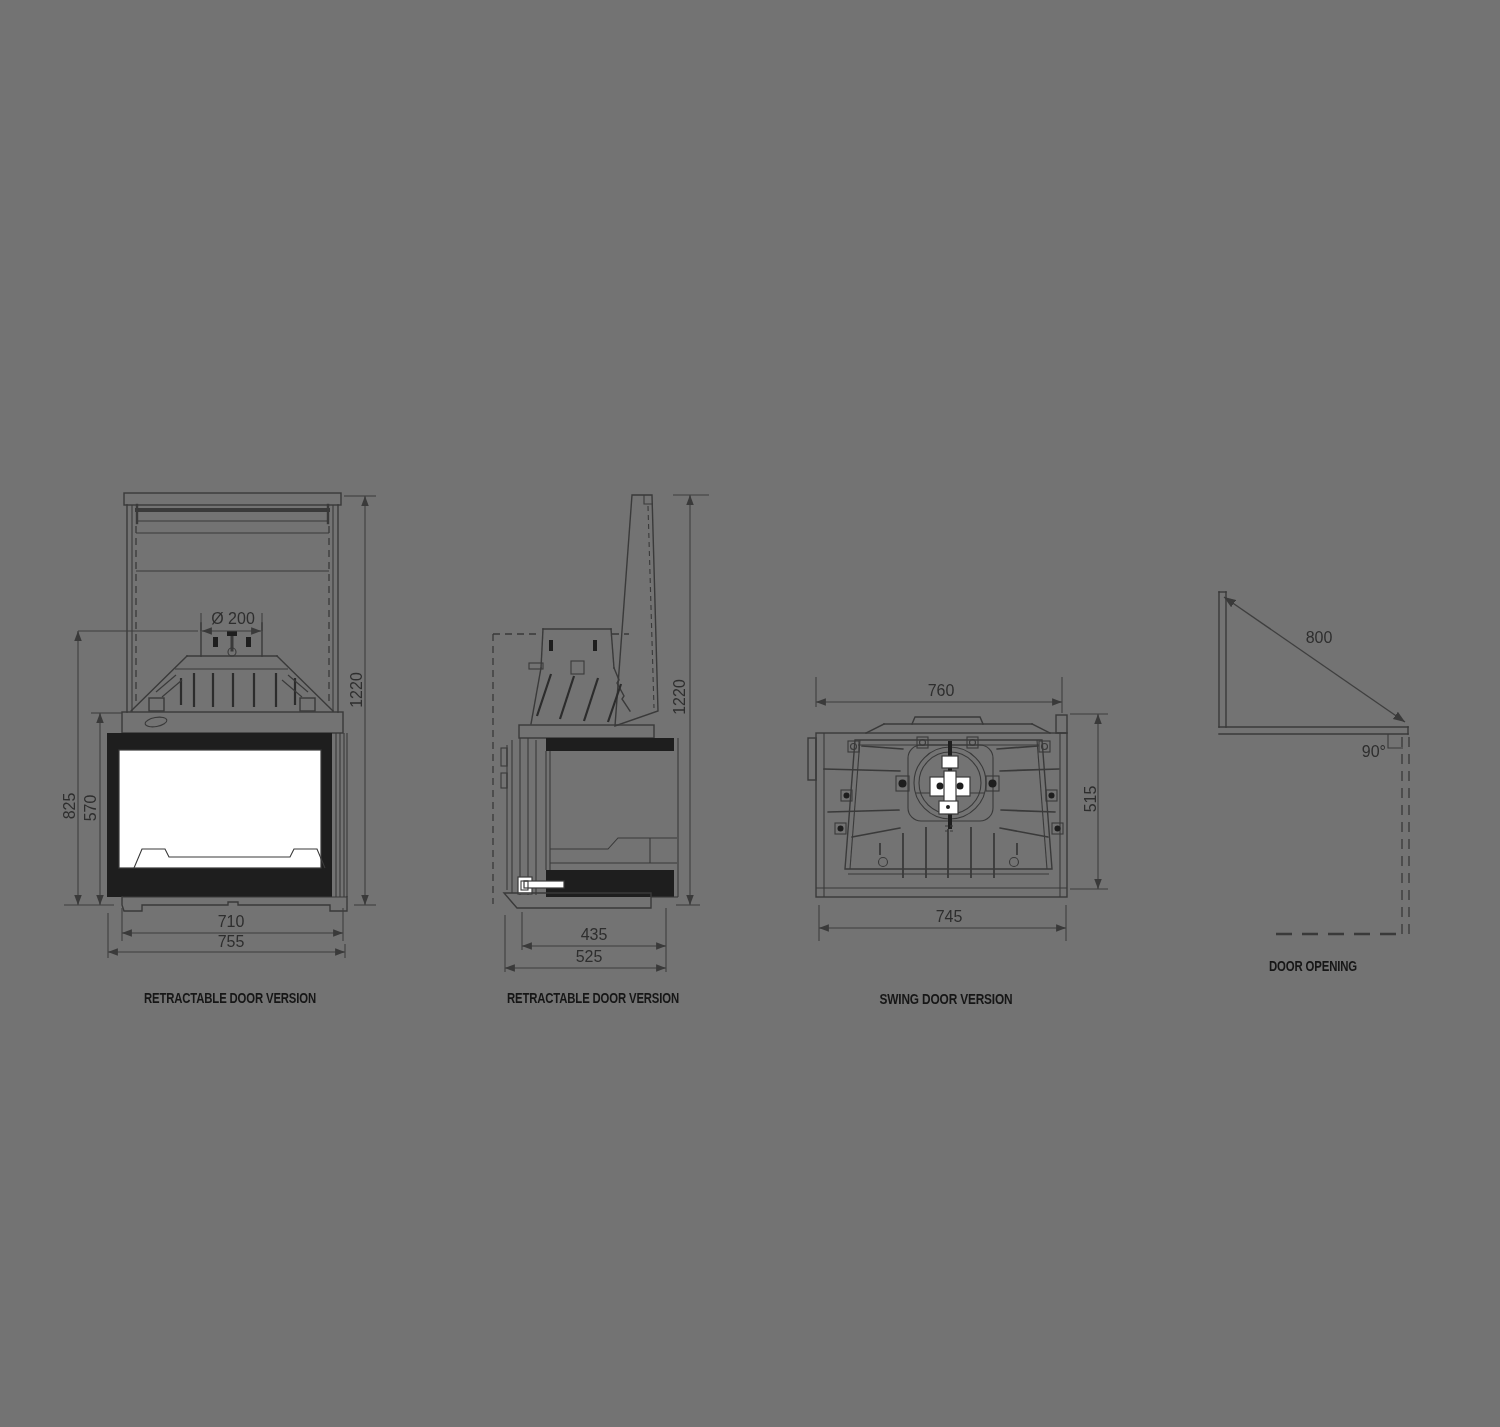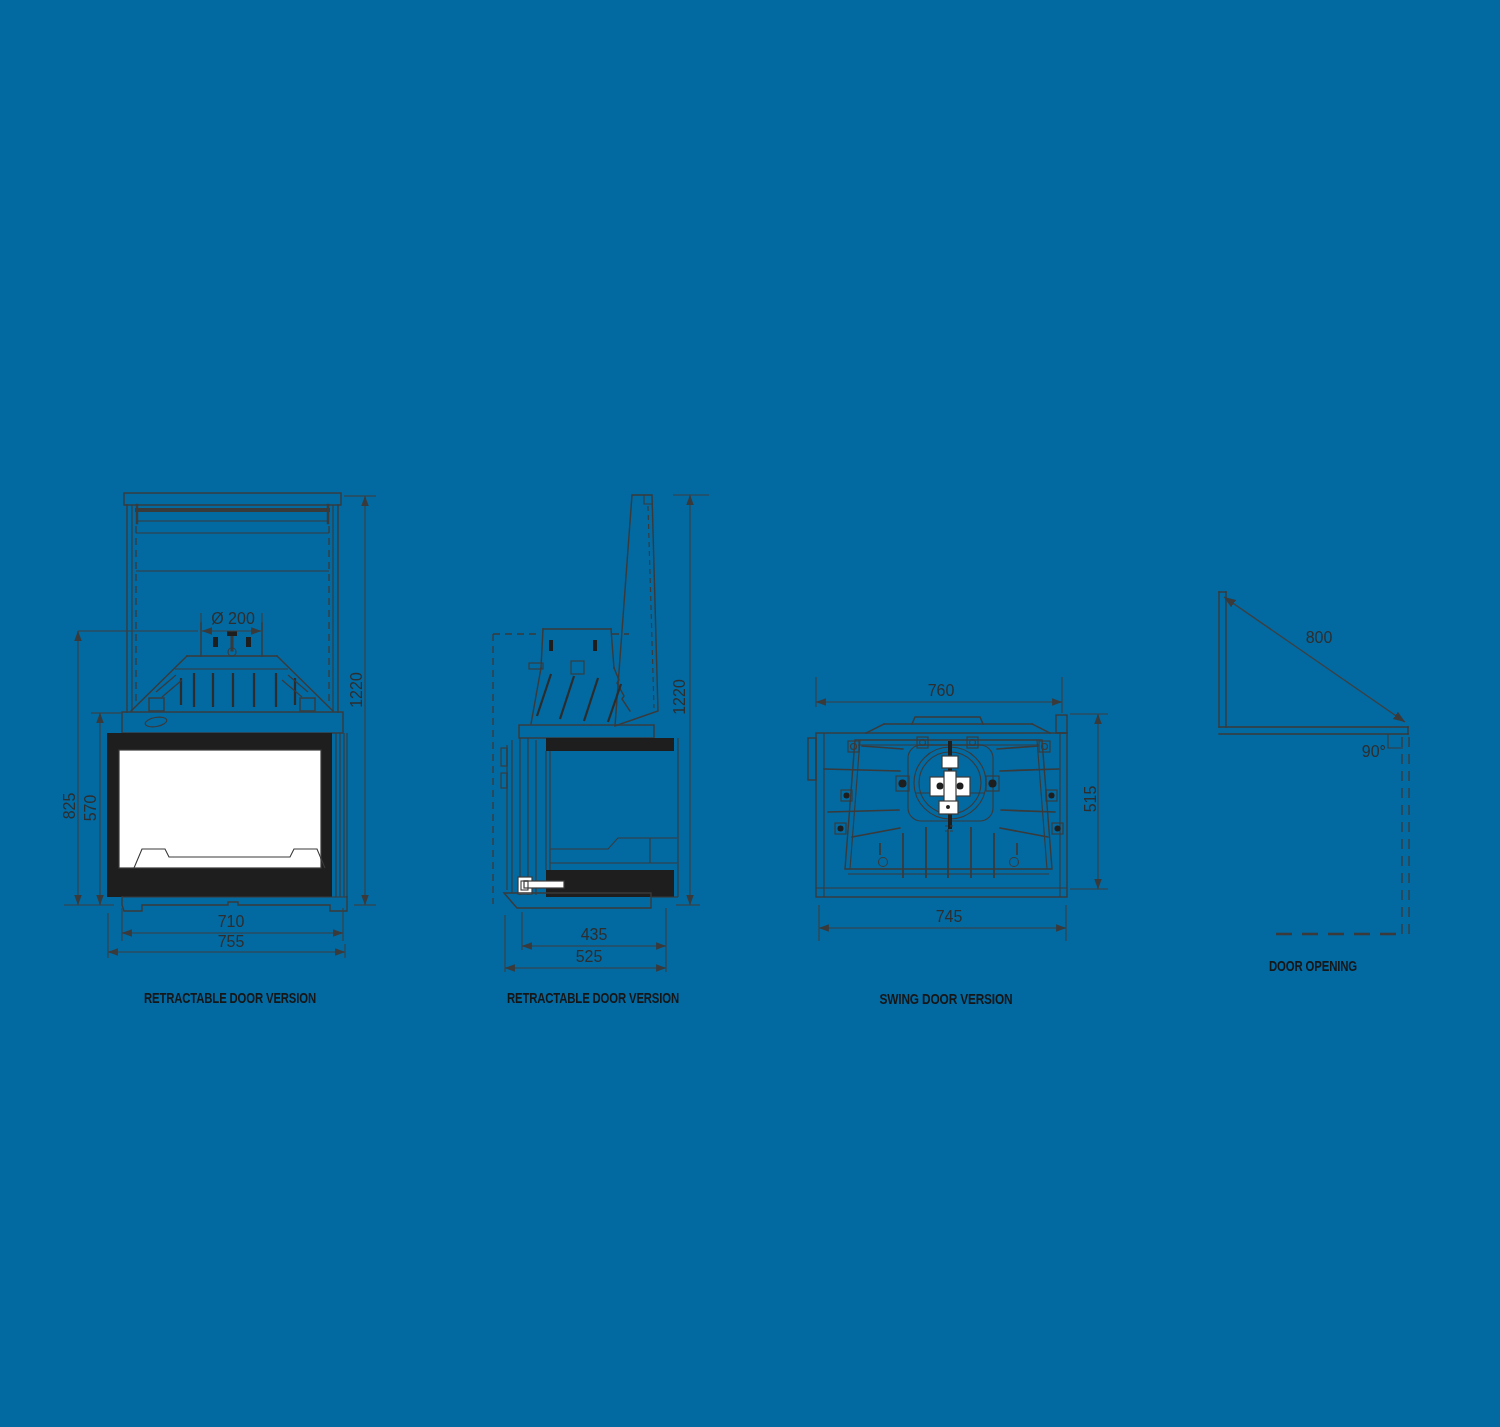--- a/index.html
+++ b/index.html
@@ -1,16 +1,16 @@
 <!DOCTYPE html>
 <html><head>
 <meta charset="utf-8">
 <style>
   html,body{margin:0;padding:0;background:#fff;}
-  .canvas{position:relative;width:1500px;height:1427px;background:#0369a1;overflow:hidden;font-family:"Liberation Sans",sans-serif;}
+  .canvas{position:relative;width:1500px;height:1427px;background:#737373;overflow:hidden;font-family:"Liberation Sans",sans-serif;}
   svg{position:absolute;left:0;top:0;}
   .ol{fill:none;stroke:#3a3a3a;stroke-width:1.4;stroke-linecap:square;}
   .thin{fill:none;stroke:#3a3a3a;stroke-width:1.1;}
   .thk{fill:none;stroke:#2c2c2c;stroke-width:2.2;}
   .fillb{fill:#1e1e1e;stroke:none;}
   .wfill{fill:#ffffff;stroke:#3a3a3a;stroke-width:1.2;}
   .dash{fill:none;stroke:#3a3a3a;stroke-width:1.3;stroke-dasharray:7 5;}
   .dim{fill:none;stroke:#3f3f3f;stroke-width:1.1;}
   text.d{font-size:16px;fill:#2e2e2e;font-family:"Liberation Sans",sans-serif;}
   text.c{font-size:15px;font-weight:bold;fill:#161616;font-family:"Liberation Sans",sans-serif;letter-spacing:-0.2px;}

